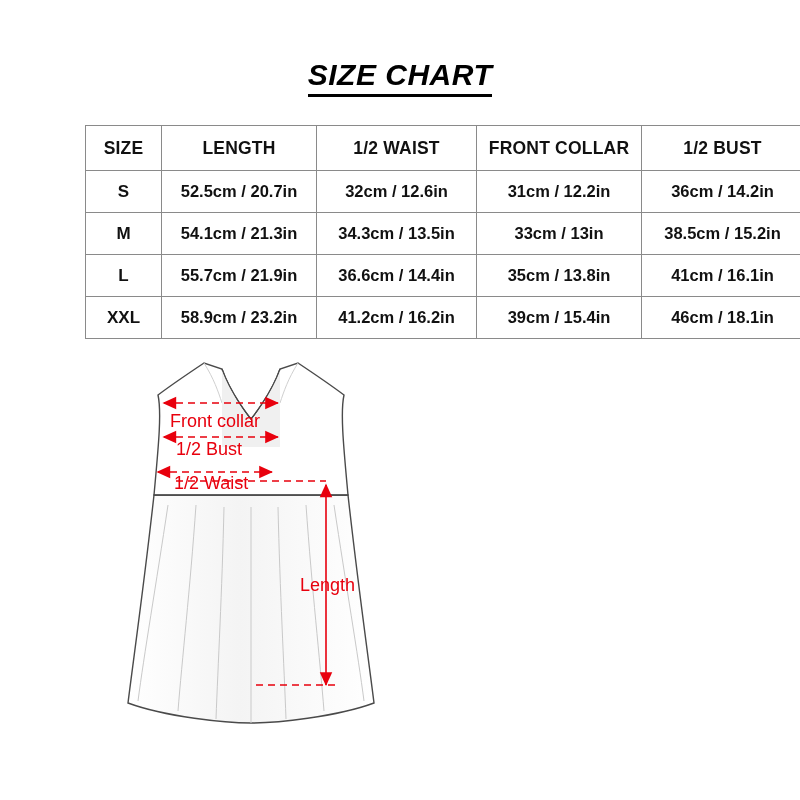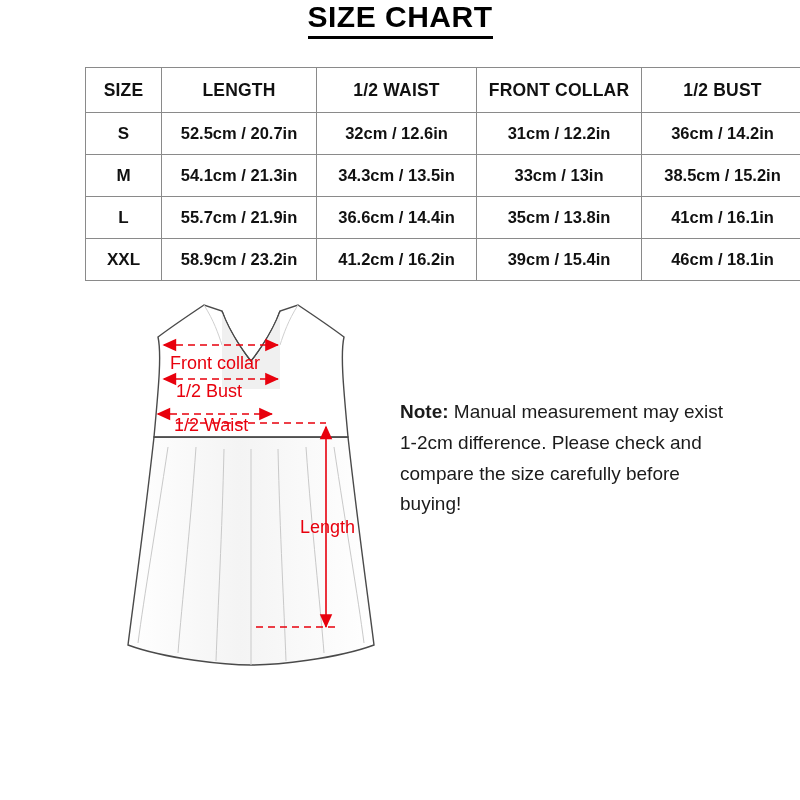--- a/index.html
+++ b/index.html
@@ -12,20 +12,22 @@
     height: 800px;
     font-family: "Liberation Sans", sans-serif;
     color: #000000;
     position: relative;
     overflow: hidden;
   }
 
   
   .title-wrap {
     text-align: center;
+    padding-top: 58px;
+    font-style: italic;
   }
   .title {
     display: inline-block;
     font-size: 30px;
     font-weight: bold;
     letter-spacing: 0.5px;
     border-bottom: 3px solid #000;
     padding-bottom: 3px;
     line-height: 1.1;
   }
@@ -204,17 +206,14 @@
       <line x1="62" y1="117" x2="176" y2="117" stroke="#e8000d" stroke-width="1.6" stroke-dasharray="7 5" marker-start="url(#arrL)" marker-end="url(#arrR)"></line>
       <text x="78" y="134" font-family="Liberation Sans, sans-serif" font-size="18" fill="#e8000d">1/2 Waist</text>
 
       <line x1="80" y1="126" x2="230" y2="126" stroke="#e8000d" stroke-width="1.4" stroke-dasharray="7 5"></line>
       <line x1="230" y1="130" x2="230" y2="330" stroke="#e8000d" stroke-width="1.6" marker-start="url(#arrL)" marker-end="url(#arrR)"></line>
       <line x1="160" y1="330" x2="242" y2="330" stroke="#e8000d" stroke-width="1.4" stroke-dasharray="7 5"></line>
       <text x="204" y="236" font-family="Liberation Sans, sans-serif" font-size="18" fill="#e8000d">Length</text>
     </svg>
   </div>
 
-  <div class="note">
-    <b>Note:</b><span> Manual measurement may exist 1-2cm difference. Please check and compare the size carefully before buying!</span>
-  </div>
 
 </div>
 
 </body></html>

